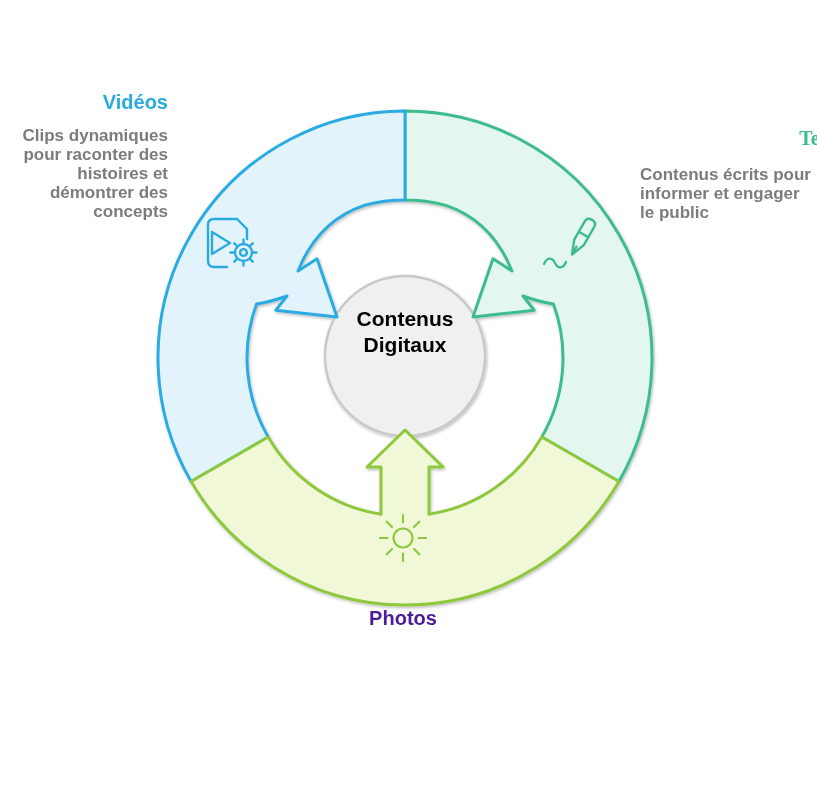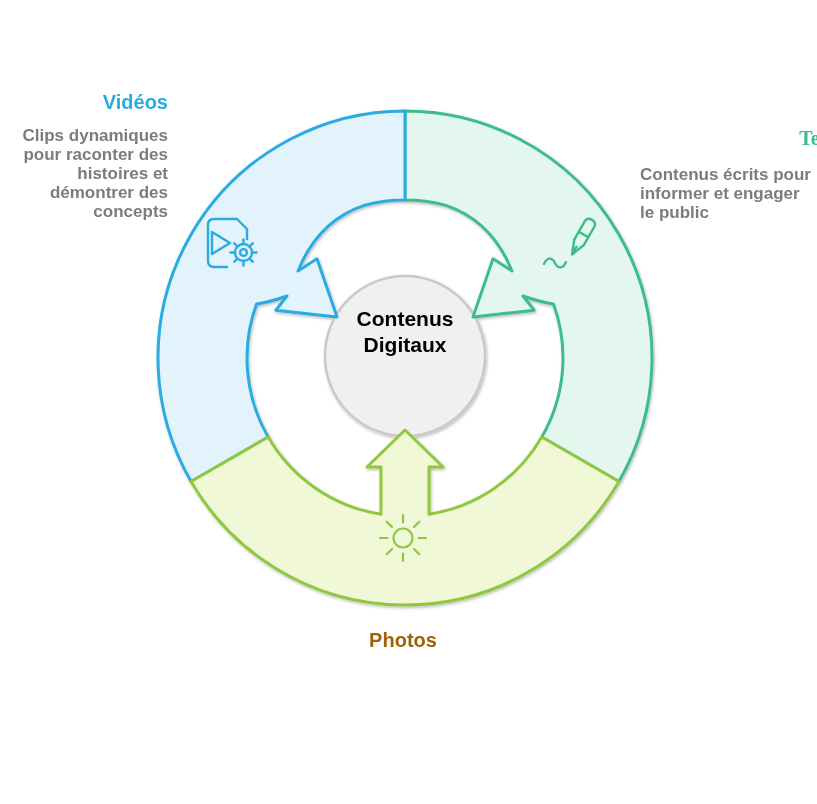--- a/index.html
+++ b/index.html
@@ -11,21 +11,21 @@
     font-family:"Liberation Sans",sans-serif;
   }
   .stage svg{position:absolute;left:0;top:0;}
   .label{position:absolute;white-space:pre-line;}
   .title{font-size:20px;font-weight:bold;line-height:24px;}
   .desc{font-size:17px;font-weight:bold;line-height:19px;color:#7b7c7e;}
   .t-videos{left:0;top:90px;width:168px;text-align:right;color:#29abe2;}
   .d-videos{left:0;top:126px;width:168px;text-align:right;}
   .t-textes{left:678px;top:126px;width:175px;text-align:right;color:#3cbc8d;font-family:Liberation Serif, serif;}
   .d-textes{left:640px;top:165px;width:175px;text-align:left;}
-  .t-photos{left:303px;top:606px;width:200px;text-align:center;color:#a16207;margin-top:22px;}
+  .t-photos{left:303px;top:606px;width:200px;text-align:center;color:#4c1d95;}
   .d-photos{left:303px;top:640px;width:200px;text-align:center;}
   .center-label{
     left:305px;top:306px;width:200px;text-align:center;
     font-size:21px;font-weight:bold;line-height:26px;color:#000000;
   }
 </style>
 </head>
 <body>
 
 <div class="stage">

